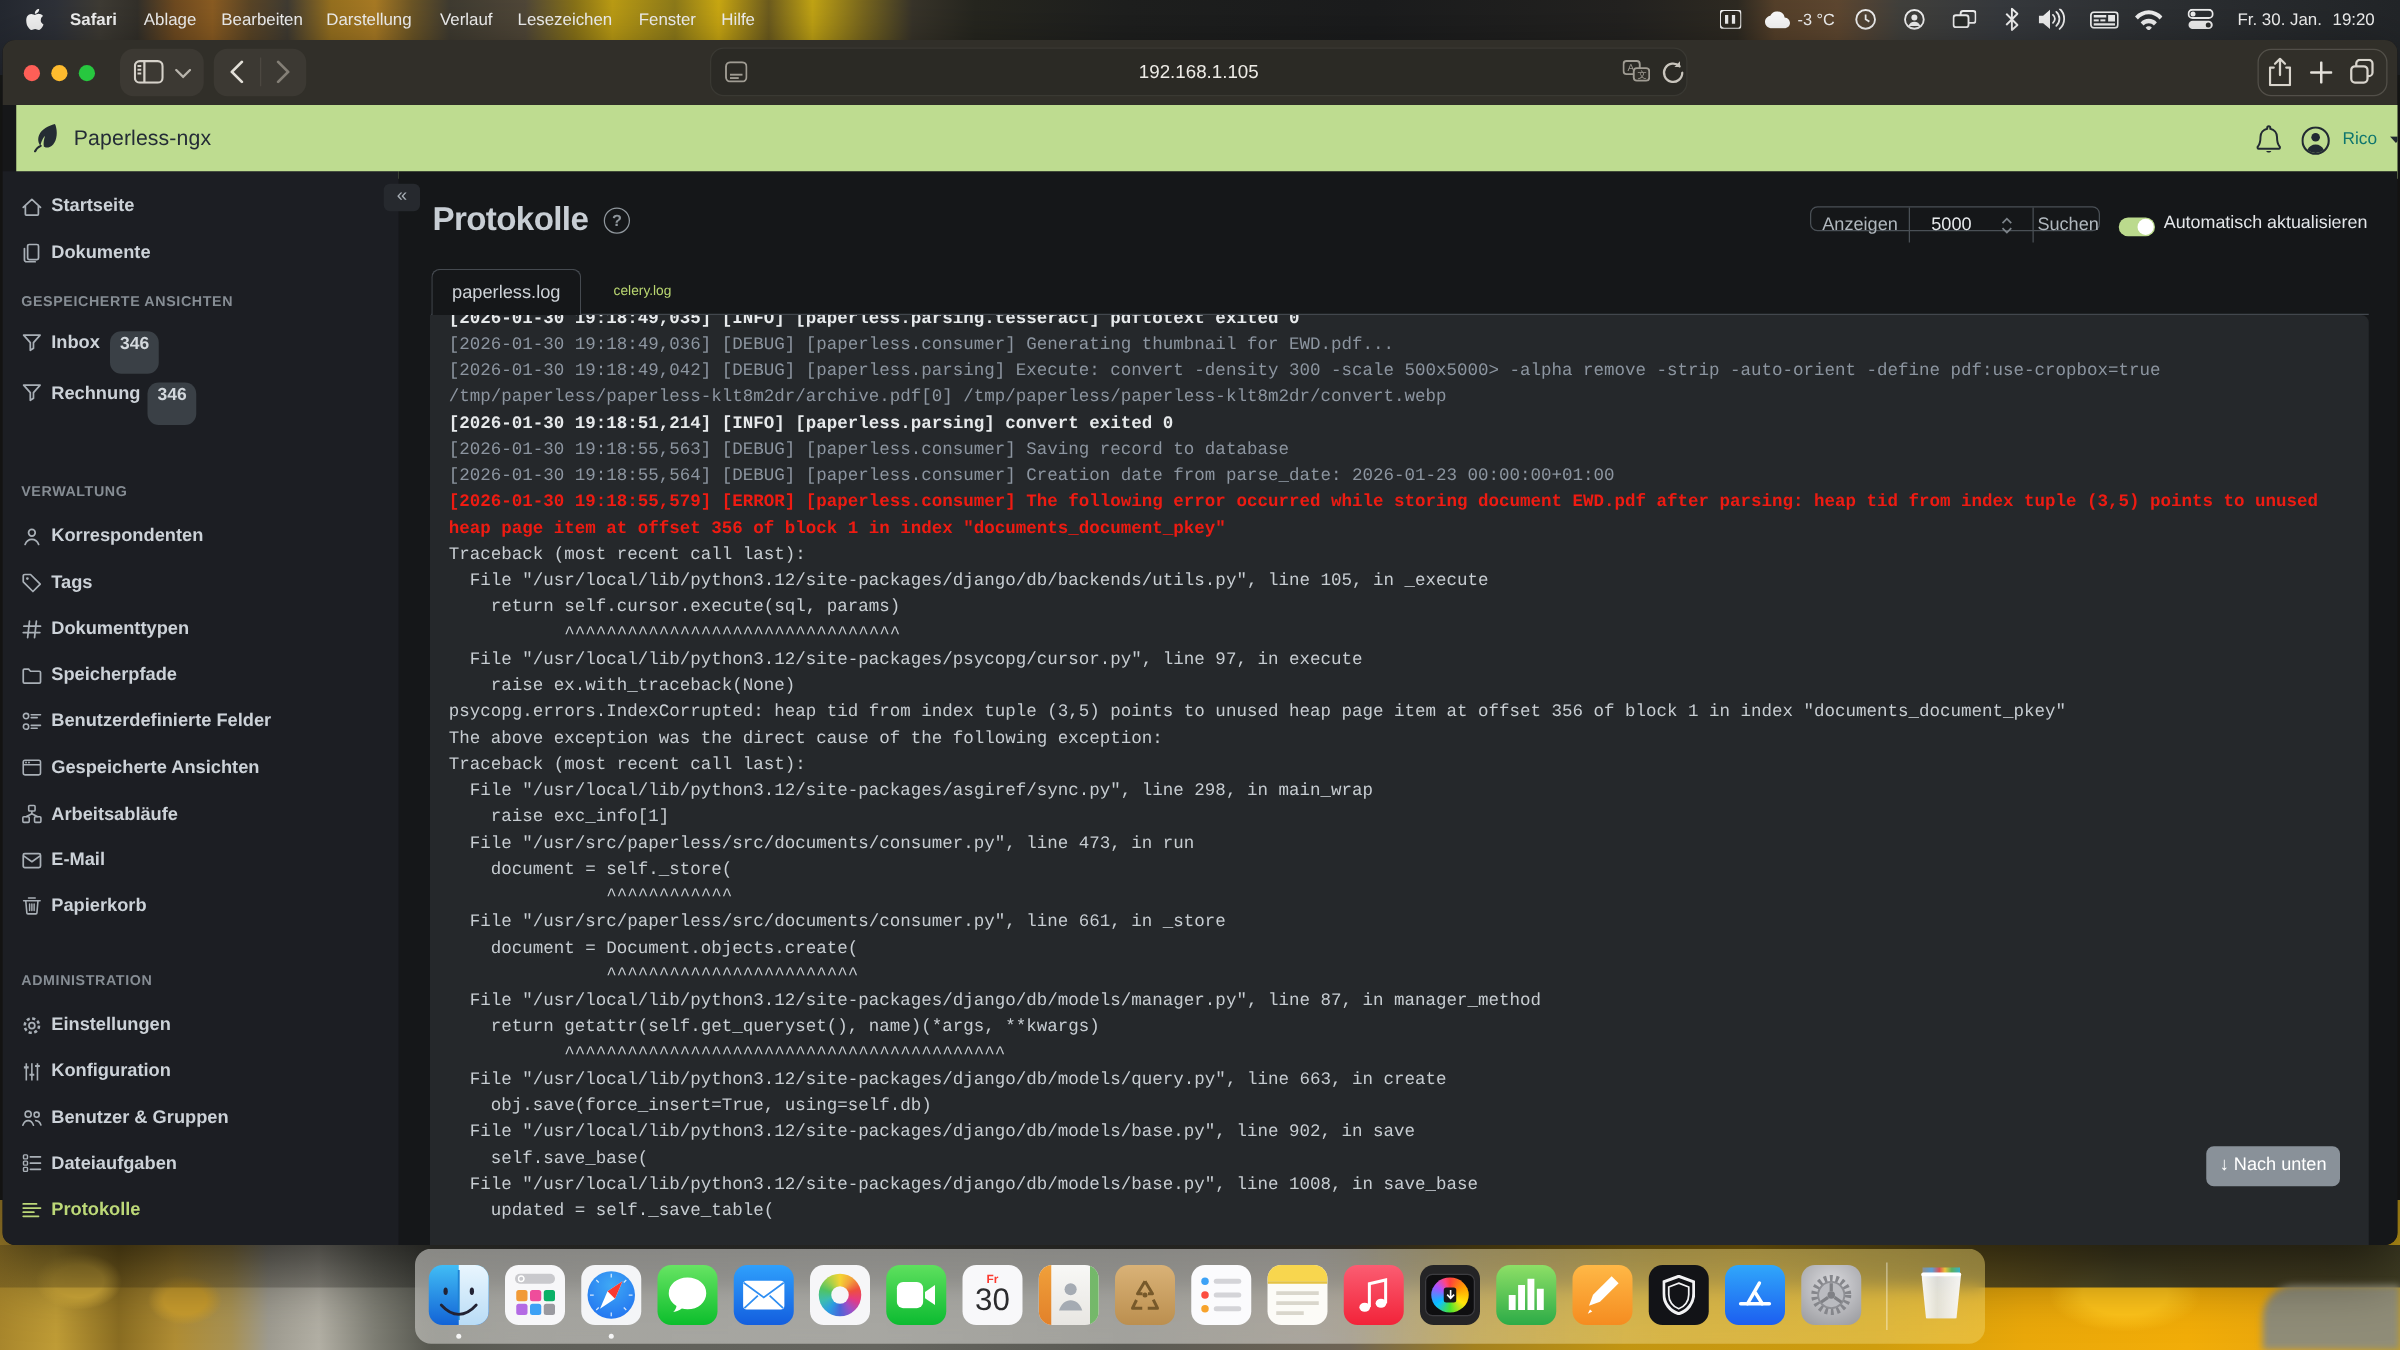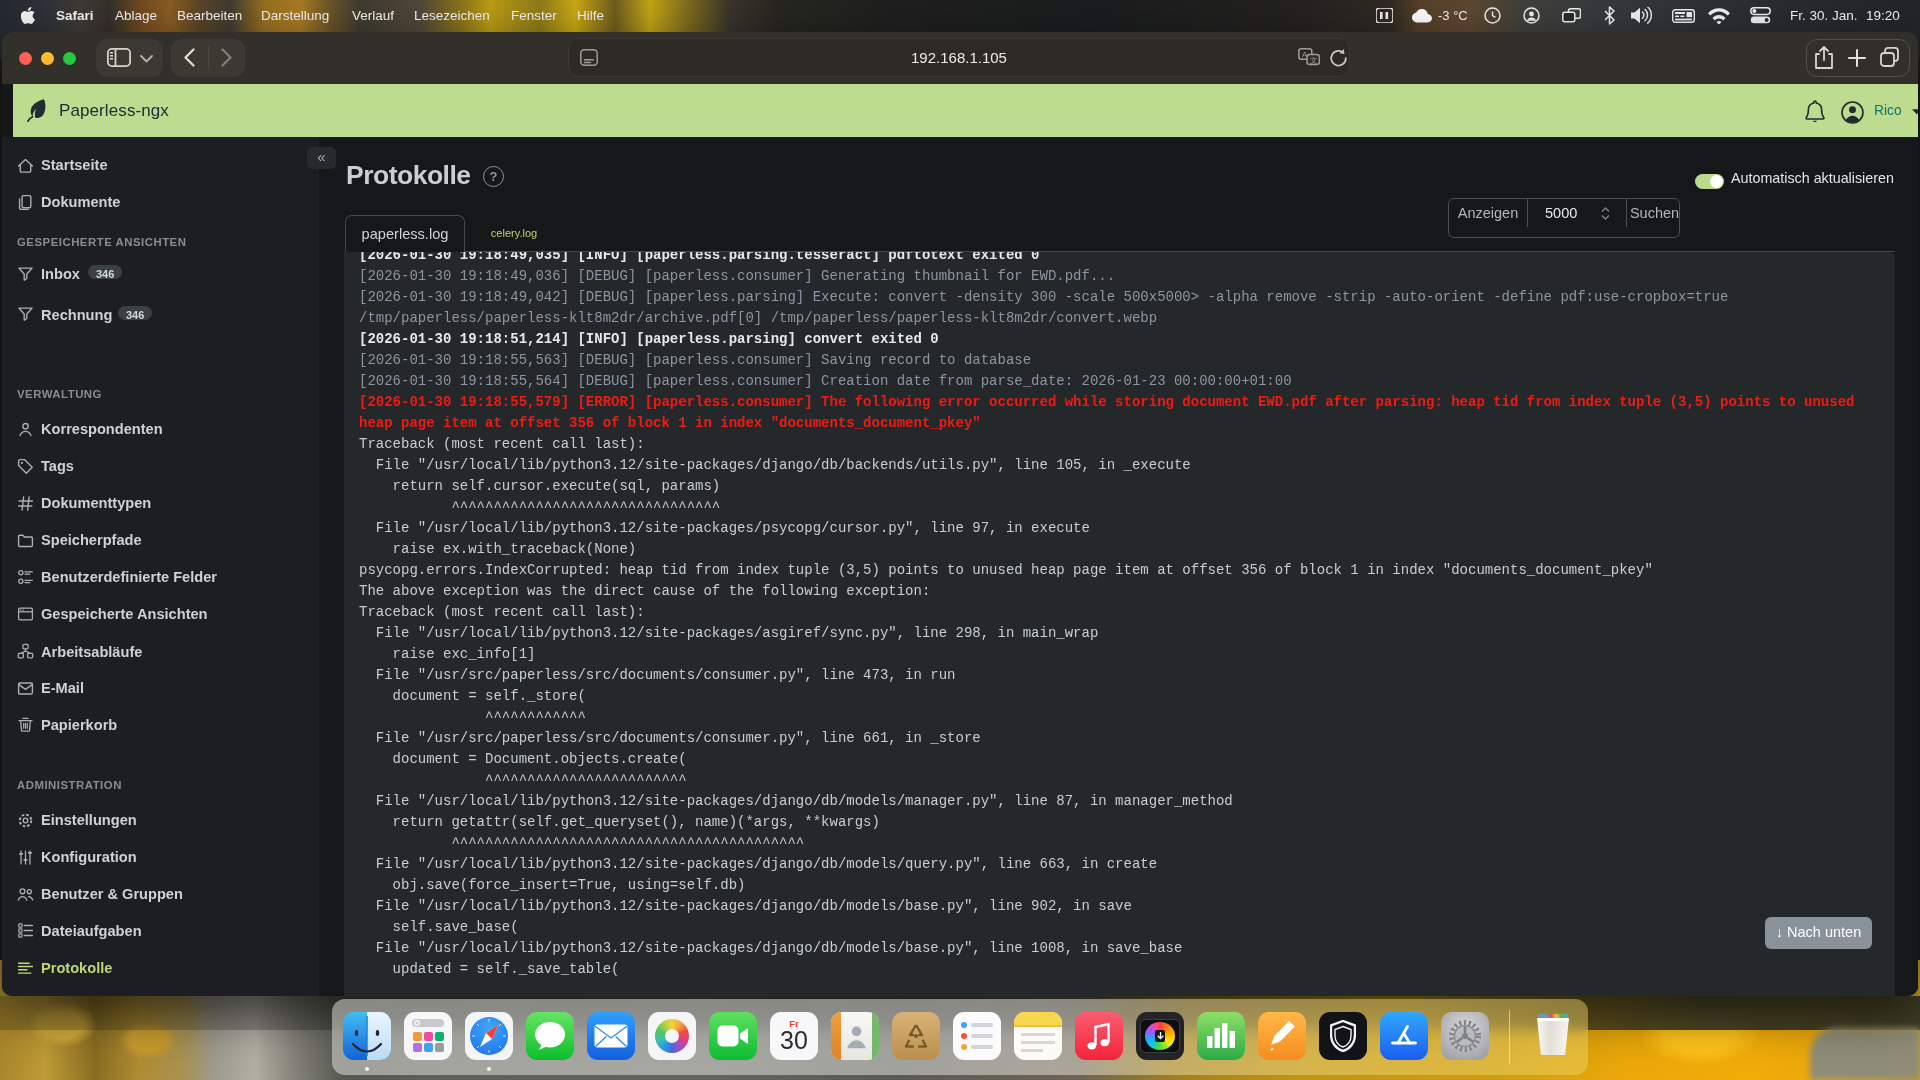--- a/index.html
+++ b/index.html
@@ -36,29 +36,29 @@
   #gnav { position:absolute; left:0; top:52px; width:1916px; height:59px; background:#bedc90;margin-left:11px; }
   #gnav .brand { position:absolute; left:46px; top:17px; font-size:17px; color:#242c36; letter-spacing:.1px; }
   #searchbox { position:absolute; left:343px; top:14px; width:822px; height:27px; border-radius:5px; background:#aac47d; border:1px solid #9eb873; color:#3e4a29; font-size:14.5px; line-height:25px; }
 
   
   #sidebar { position:absolute; left:0; top:105px; width:317px; height:859px; background:#1c1e23; }
   .nav-item { position:absolute; left:0; width:317px; height:24px; color:#ccd2d8; font-size:14.6px; font-weight:600; line-height:24px; }
   .nav-item .txt { position:absolute; left:39px; top:0; }
   .nav-item svg { position:absolute; left:15px; top:3.5px; }
   .nav-head { position:absolute; left:15px; color:#868d94; font-size:11.4px; font-weight:600; letter-spacing:.5px; }
-  .badge { position:absolute; top:3px; height:14px; border-radius:9px; background:#3a4046; color:#d3d8dd; font-size:11px; font-weight:600; line-height:18px; padding:0 8px; }
+  .badge { position:absolute; top:3px; height:34px; border-radius:9px; background:#3a4046; color:#d3d8dd; font-size:14px; font-weight:600; line-height:18px; padding:0 8px; }
   #collapse-btn { position:absolute; z-index:6; left:305px; top:115px; width:29px; height:22px; background:#26292e; border-radius:5px; color:#a7aeb5; font-size:15px; text-align:center; line-height:20px; }
 
   
   #content { position:absolute; left:317px; top:105px; width:1599px; height:859px; background:#151719; }
   #pagehead { position:absolute; left:27px; top:23px; font-size:26.5px; font-weight:700; color:#c8ced4; letter-spacing:-.5px; }
   #qmark { position:absolute; left:164px; top:29px; width:21px; height:21px; border:1.4px solid #8f969c; border-radius:50%; color:#8f969c; font-size:13px; font-weight:600; text-align:center; line-height:19px; }
 
-  #ctrl { position:absolute; left:1129px; top:28px; width:232px; height:40px; border:1px solid #4a5056; border-radius:6px; color:#b0b7bd; font-size:14.5px;margin-top:33px; }
+  #ctrl { position:absolute; left:1129px; top:28px; width:232px; height:20px; border:1px solid #4a5056; border-radius:6px; color:#b0b7bd; font-size:14.5px; }
   #ctrl .seg { position:absolute; top:0; height:28px; line-height:28px; text-align:center; }
   #toggle { position:absolute; left:1376px; top:37px; width:29px; height:15px; border-radius:8px; background:#bbda8d; }
   #toggle .knob { position:absolute; right:1px; top:1px; width:13px; height:13px; border-radius:50%; background:#fff; }
   #toggle-label { position:absolute; left:1412px; top:33px; font-size:14.3px; color:#e3e6e9; }
 
   #tabline { position:absolute; left:26px; top:114px; width:1550px; height:1px; background:#42474d; }
   #tab-active { position:absolute; left:26px; top:78px; width:120px; height:37px; background:#151719; border:1px solid #454a50; border-bottom:none; border-radius:7px 7px 0 0; color:#ced3d8; font-size:14.6px; text-align:center; line-height:36px; }
   #tab-celery { position:absolute; left:164px; top:78px; width:62px; height:36px; color:#b9d671; font-size:11px; text-align:center; line-height:36px; }
 
   #logbox { position:absolute; left:25px; top:115px; width:1551px; height:849px; background:#25282b; border-radius:0 6px 6px 6px; overflow:hidden; }

